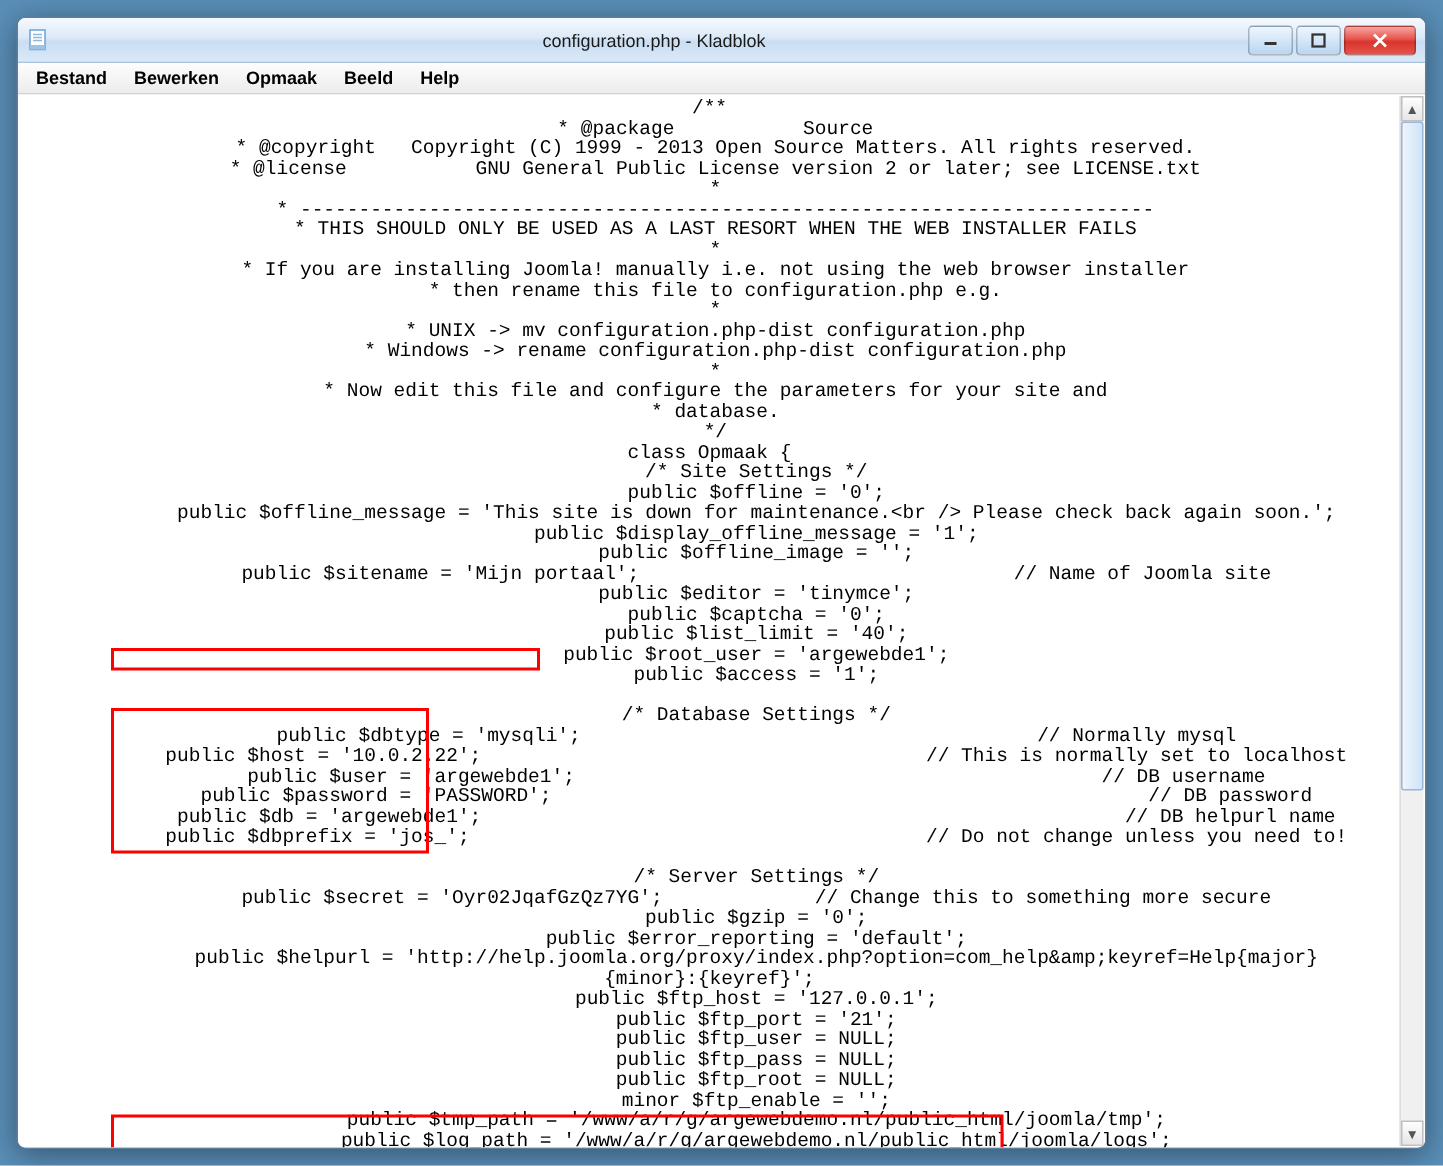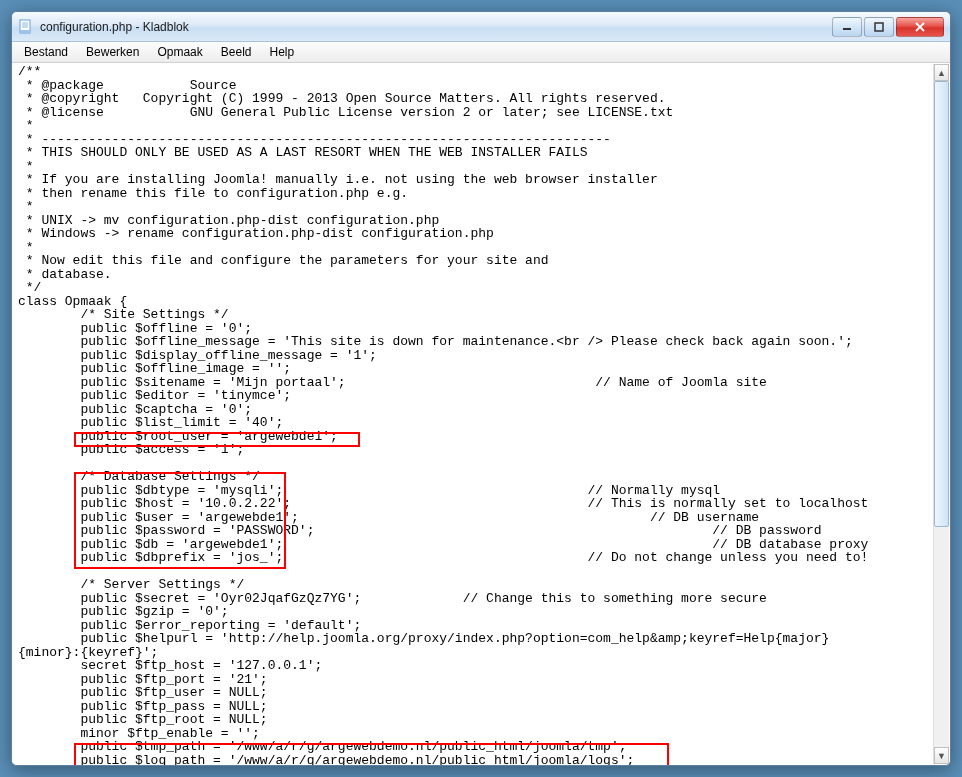--- a/index.html
+++ b/index.html
@@ -1,26 +1,26 @@
 <!DOCTYPE html>
 <html><head>
 <meta charset="utf-8">
 <style>
   * { margin:0; padding:0; box-sizing:border-box; }
   body { background:#5a8fb8; width:962px; height:777px; overflow:hidden; font-family:"Segoe UI",Tahoma,sans-serif; font-size:12px; }
-  .window { position:absolute; left:11px; top:11px; width:940px; height:755px; background:#fff; border:1px solid #5a7fa0; border-radius:6px; box-shadow:0 4px 20px rgba(0,0,0,.4); display:flex; flex-direction:column; overflow:hidden; }
+  .window { position:absolute; left:11px; top:11px; width:940px; height:755px; background:#fff; border:1px solid #5a7fa0; border-radius:6px; box-shadow:0 4px 20px rgba(0,0,0,.4); display:flex; flex-direction:column; overflow:hidden;text-align:center; }
   .titlebar { height:30px; background:linear-gradient(#f6fafe,#dce9f7 45%,#c9def3 55%,#dbe9f8); display:flex; align-items:center; padding:0 6px; border-bottom:1px solid #a9c3de; }
   .titlebar .icon { width:16px; height:16px; display:flex; align-items:center; justify-content:center; margin-right:6px; }
   .titlebar .title { flex:1; color:#1a1a1a; font-size:12px; }
   .win-btns { display:flex; gap:2px; }
   .win-btn { width:30px; height:20px; border-radius:3px; display:flex; align-items:center; justify-content:center; font-size:11px; border:1px solid rgba(0,0,0,.25); }
   .win-min,.win-max { background:linear-gradient(#eef6fd,#b9d6f2); color:#2a2a2a; }
   .win-close { width:48px; background:linear-gradient(#f7a5a0,#e6534c 45%,#d8342b 55%,#e6534c); color:#fff; }
   .menubar { height:21px; background:linear-gradient(#fdfdfd,#ececec); border-bottom:1px solid #d0d0d0; display:flex; align-items:center; padding:0 4px; gap:2px; font-size:12px; }
-  .menu-item { padding:2px 8px; cursor:default; }
+  .menu-item { padding:2px 8px; cursor:default;font-weight:bold; }
   .client { flex:1; position:relative; background:#fff; overflow:hidden; }
   .editor { position:absolute; inset:0 18px 0 0; padding:2px 4px 2px 6px; font-family:Consolas,"Courier New",monospace; font-size:13px; line-height:13.5px; white-space:pre; color:#000; overflow:hidden; }
   .scrollbar { position:absolute; right:1px; top:1px; bottom:1px; width:16px; background:#f0f0f0; border-left:1px solid #dedede; display:flex; flex-direction:column; align-items:center; }
   .sb-btn { width:15px; height:17px; background:linear-gradient(#fefefe,#e6e6e6); border:1px solid #c0c0c0; display:flex; align-items:center; justify-content:center; font-size:9px; color:#555; }
   .sb-track { flex:1; width:15px; position:relative; }
   .sb-thumb { position:absolute; left:0; width:15px; background:linear-gradient(90deg,#eef5fc,#cfe3f7); border:1px solid #9ab8d6; border-radius:2px; }
   .hl { position:absolute; border:2px solid #ff0000; pointer-events:none; }
 </style>
 </head>
 <body>
@@ -95,30 +95,30 @@
 <span>        public $captcha = '0';</span>
 <span>        public $list_limit = '40';</span>
 <span>        public $root_user = 'argewebde1';</span>
 <span>        public $access = '1';</span>
 <span></span>
 <span>        /* Database Settings */</span>
 <span>        public $dbtype = 'mysqli';                                       // Normally mysql</span>
 <span>        public $host = '10.0.2.22';                                      // This is normally set to localhost</span>
 <span>        public $user = 'argewebde1';                                             // DB username</span>
 <span>        public $password = 'PASSWORD';                                                   // DB password</span>
-<span>        public $db = 'argewebde1';                                                       // DB database proxy</span>
+<span>        public $db = 'argewebde1';                                                       // DB helpurl name</span>
 <span>        public $dbprefix = 'jos_';                                       // Do not change unless you need to!</span>
 <span></span>
 <span>        /* Server Settings */</span>
 <span>        public $secret = 'Oyr02JqafGzQz7YG';             // Change this to something more secure</span>
 <span>        public $gzip = '0';</span>
 <span>        public $error_reporting = 'default';</span>
 <span>        public $helpurl = 'http://help.joomla.org/proxy/index.php?option=com_help&amp;amp;keyref=Help{major}</span>
 <span>{minor}:{keyref}';</span>
-<span>        secret $ftp_host = '127.0.0.1';</span>
+<span>        public $ftp_host = '127.0.0.1';</span>
 <span>        public $ftp_port = '21';</span>
 <span>        public $ftp_user = NULL;</span>
 <span>        public $ftp_pass = NULL;</span>
 <span>        public $ftp_root = NULL;</span>
 <span>        minor $ftp_enable = '';</span>
 <span>        public $tmp_path = '/www/a/r/g/argewebdemo.nl/public_html/joomla/tmp';</span>
 <span>        public $log_path = '/www/a/r/g/argewebdemo.nl/public_html/joomla/logs';</span></div>
 
     <div class="hl" style="left:62px; top:369px; width:286px; height:15px;"></div>
     <div class="hl" style="left:62px; top:409px; width:212px; height:97px;"></div>

